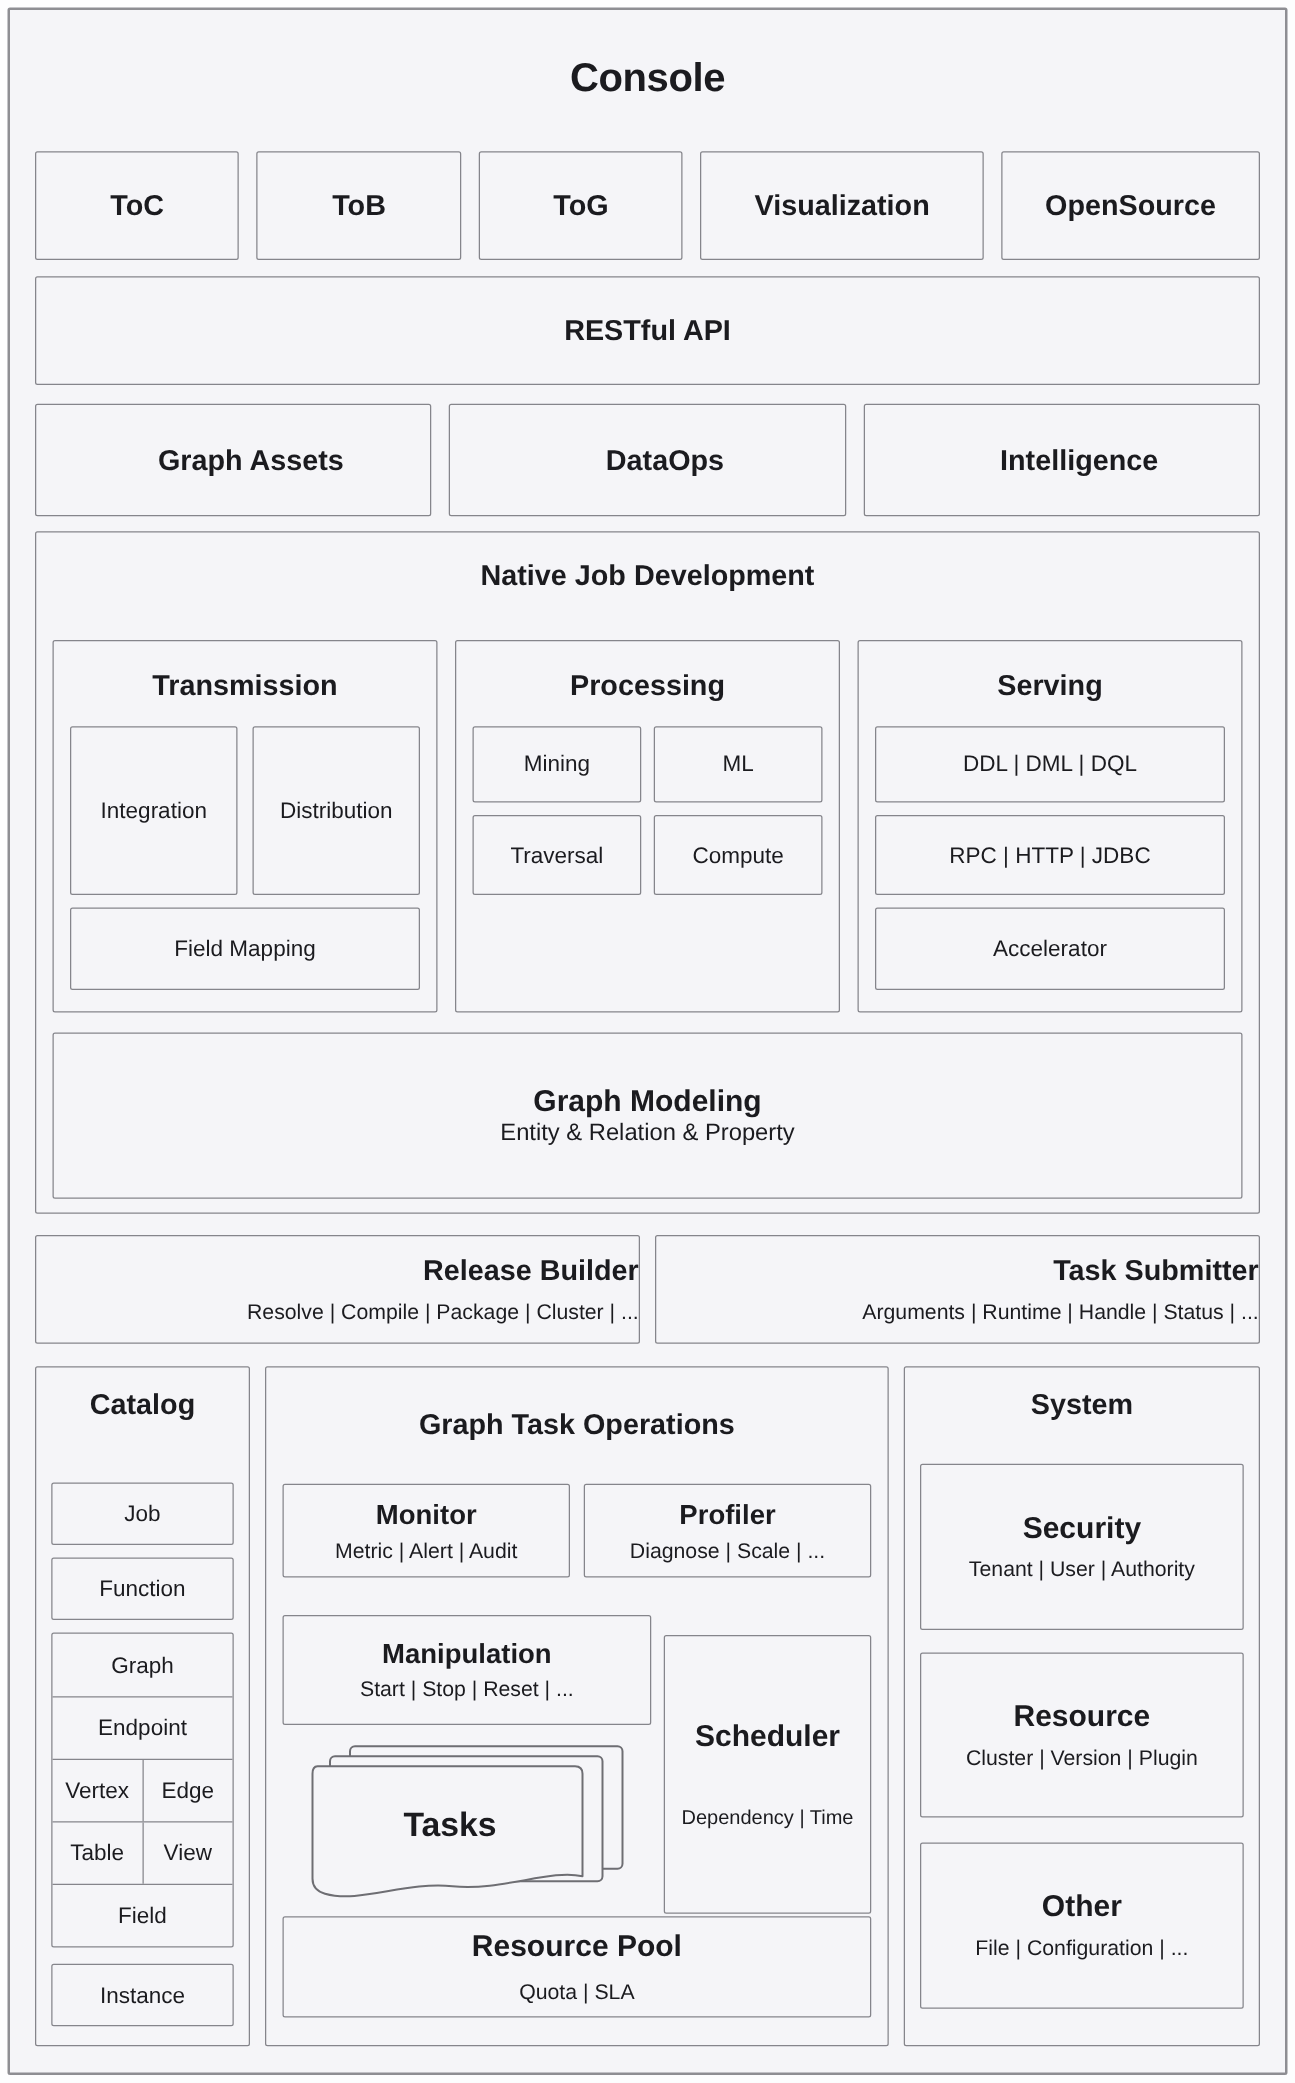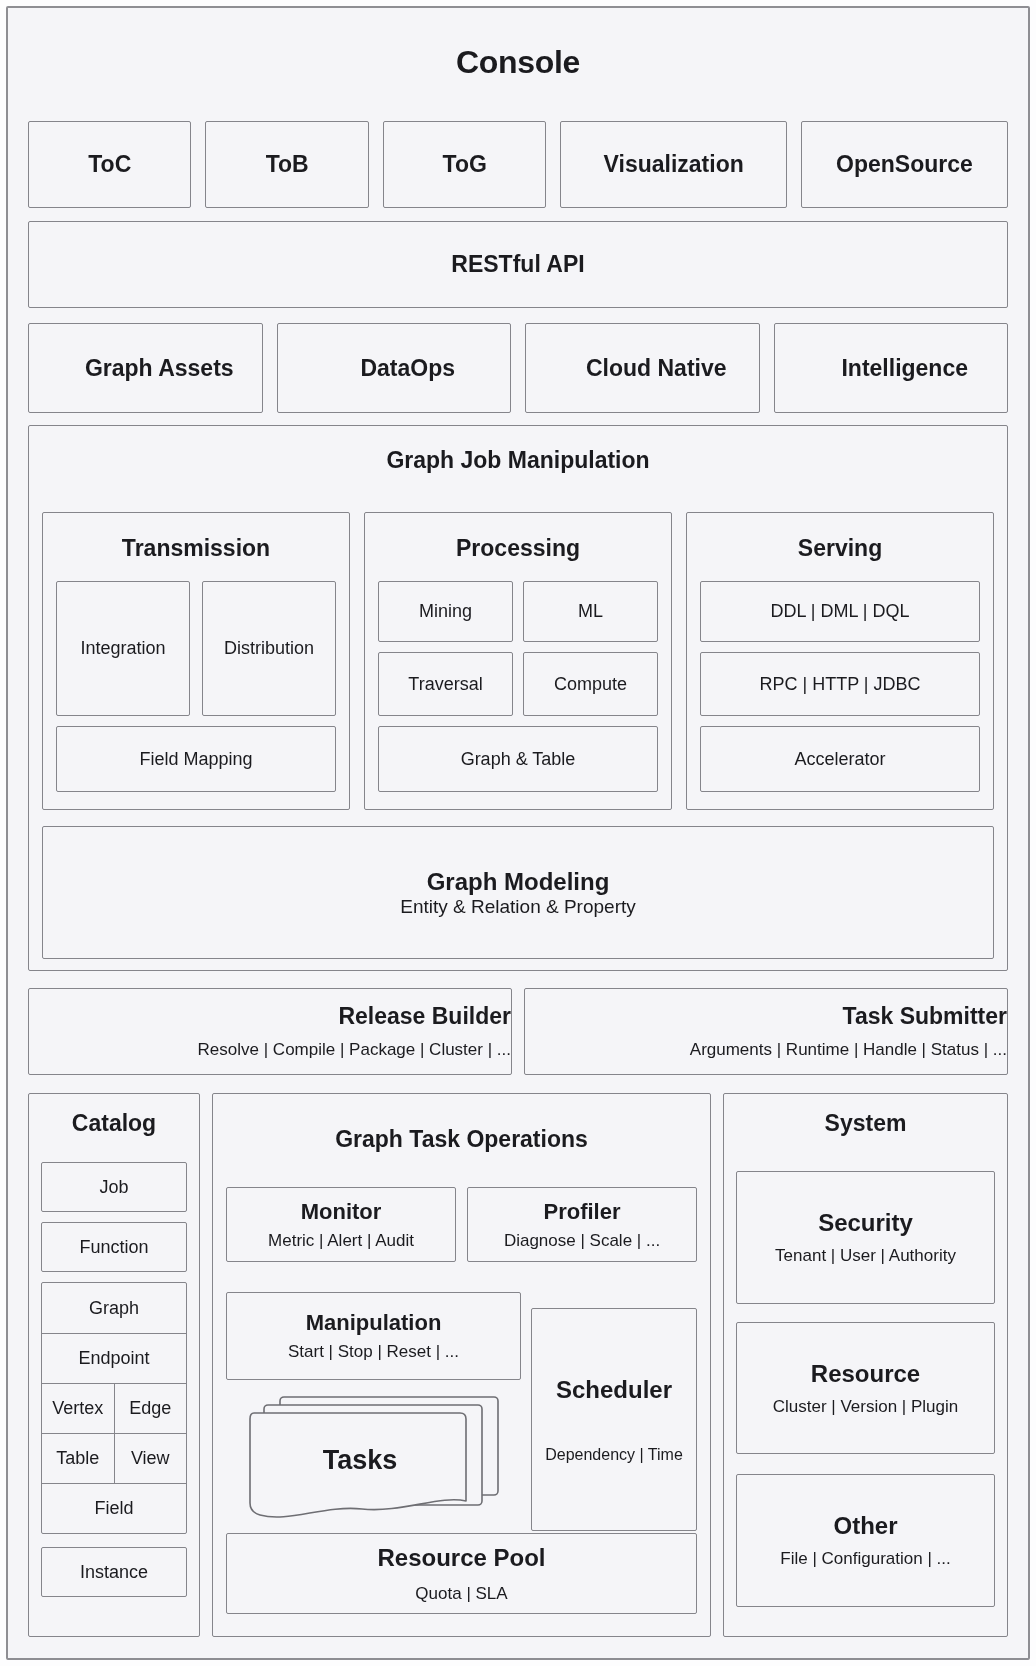--- a/index.html
+++ b/index.html
@@ -57,21 +57,21 @@
   .row-builders .t { font-size:23px; font-weight:bold; }
   .row-builders .s { font-size:17px; }
 
   .bottom { display:flex; gap:12px; height:544px; }
   .panel { border:1.5px solid #85858b; border-radius:2px; background:#f5f5f8; }
   .panel-title { height:30px; margin-top:14px; display:flex; align-items:center; justify-content:center;
     font-size:23px; font-weight:bold; }
 
   .catalog { width:172px; padding:0 12px; }
   .cat-item { height:50px; font-size:18px; }
-  .cat-job { margin-top:24px; }
+  .cat-job { margin-top:48px; }
   .cat-fn { margin-top:10px; }
   .cat-grid { margin-top:10px; border:1.5px solid #85858b; border-radius:2px; background:#f5f5f8; }
   .cg-row { height:50px; display:flex; align-items:center; justify-content:center; font-size:18px; border-top:1.5px solid #85858b; }
   .cg-row:first-child { border-top:none; }
   .cg-row.two { padding:0; }
   .cg-row.two span { flex:1 1 0; height:100%; display:flex; align-items:center; justify-content:center; }
   .cg-row.two span + span { border-left:1.5px solid #85858b; }
   .cat-inst { margin-top:13px; }
 
   .gto { flex:1 1 0; padding:16px 13px; }
@@ -112,46 +112,44 @@
       <div class="box ch-s">ToG</div>
       <div class="box ch-l">Visualization</div>
       <div class="box ch-m">OpenSource</div>
     </div>
 
     <div class="box restful">RESTful API</div>
 
     <div class="row-platform">
       <div class="box">Graph Assets</div>
       <div class="box">DataOps</div>
-      <div class="box">Cloud Native</div>
       <div class="box">Intelligence</div>
     </div>
 
     <div class="gjd">
-      <div class="gjd-title">Graph Job Manipulation</div>
+      <div class="gjd-title">Native Job Development</div>
       <div class="gjd-cols">
 
         <div class="gjd-col">
           <div class="gjd-col-title">Transmission</div>
           <div class="pair-row">
             <div class="box">Integration</div>
             <div class="box">Distribution</div>
           </div>
           <div class="box wide-cell">Field Mapping</div>
         </div>
 
         <div class="gjd-col">
           <div class="gjd-col-title">Processing</div>
           <div class="grid2">
             <div class="box">Mining</div>
             <div class="box">ML</div>
             <div class="box r2">Traversal</div>
             <div class="box r2">Compute</div>
           </div>
-          <div class="box wide-cell">Graph &amp; Table</div>
         </div>
 
         <div class="gjd-col">
           <div class="gjd-col-title">Serving</div>
           <div class="serv-stack">
             <div class="box">DDL | DML | DQL</div>
             <div class="box s2">RPC | HTTP | JDBC</div>
             <div class="box s3">Accelerator</div>
           </div>
         </div>

